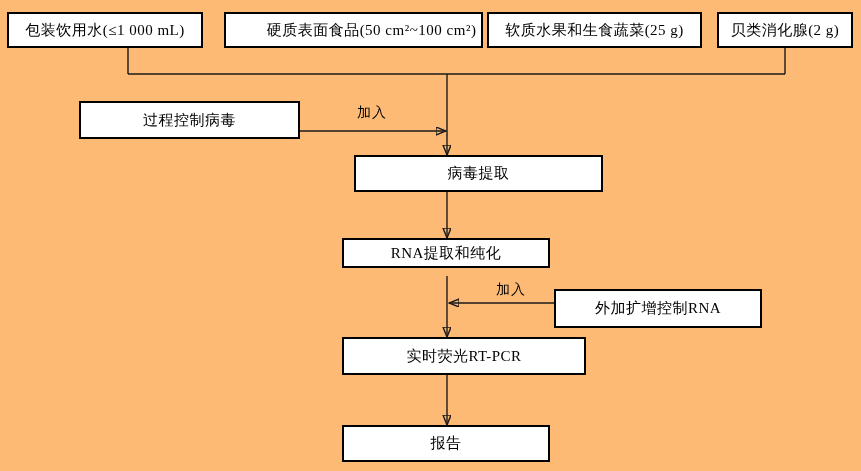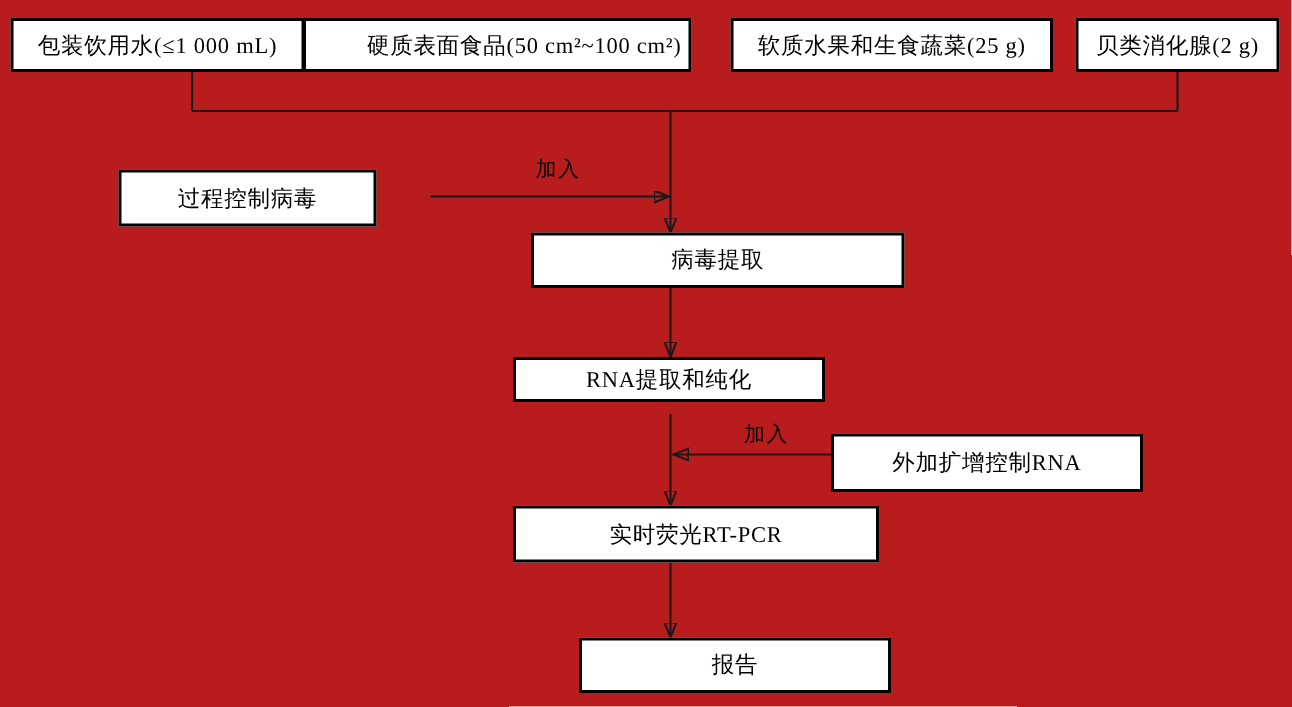--- a/index.html
+++ b/index.html
@@ -4,21 +4,21 @@
 <style>
   html, body {
     margin: 0;
     padding: 0;
     background: #ffffff;
   }
   #stage {
     position: relative;
     width: 861px;
     height: 471px;
-    background: #b91c1c;
+    background: #fdba74;
     font-family: "Liberation Serif", "DejaVu Serif", serif;
     color: #000000;
     overflow: hidden;
   }
   .box {
     position: absolute;
     box-sizing: border-box;
     border: 2px solid #000000;
     background: #ffffff;
     display: flex;
@@ -43,31 +43,31 @@
     top: 0;
     z-index: 1;
   }
   #connectors path, #connectors line {
     stroke: #1a1a1a;
     stroke-width: 1.4;
     fill: none;
   }
   
   #box-water   { left: 7px;   top: 12px; width: 196px; height: 36px; }
-  #box-surface { left: 202px; top: 12px; width: 259px; height: 36px; padding-left: 36px; }
+  #box-surface { left: 224px; top: 12px; width: 259px; height: 36px; padding-left: 36px; }
   #box-produce { left: 487px; top: 12px; width: 215px; height: 36px; text-align: right; }
   #box-shell   { left: 717px; top: 12px; width: 136px; height: 36px; }
   
-  #box-process-control { left: 79px;  top: 113px; width: 172px; height: 38px; }
+  #box-process-control { left: 79px;  top: 101px; width: 221px; height: 38px; }
   #box-amp-control     { left: 554px; top: 289px; width: 208px; height: 39px; }
   
   #box-virus-extraction { left: 354px; top: 155px; width: 249px; height: 37px; }
   #box-rna-extraction   { left: 342px; top: 238px; width: 208px; height: 30px; }
   #box-rt-pcr           { left: 342px; top: 337px; width: 244px; height: 38px; }
-  #box-report           { left: 342px; top: 425px; width: 208px; height: 37px; margin-left: 44px; }
+  #box-report           { left: 342px; top: 425px; width: 208px; height: 37px; }
   
   #label-add-1 { left: 345px; top: 104px; width: 54px; }
   #label-add-2 { left: 484px; top: 281px; width: 54px; }
 </style>
 </head>
 <body>
 
 <div id="stage">
 
   <svg id="connectors" width="861" height="471" viewBox="0 0 861 471">

